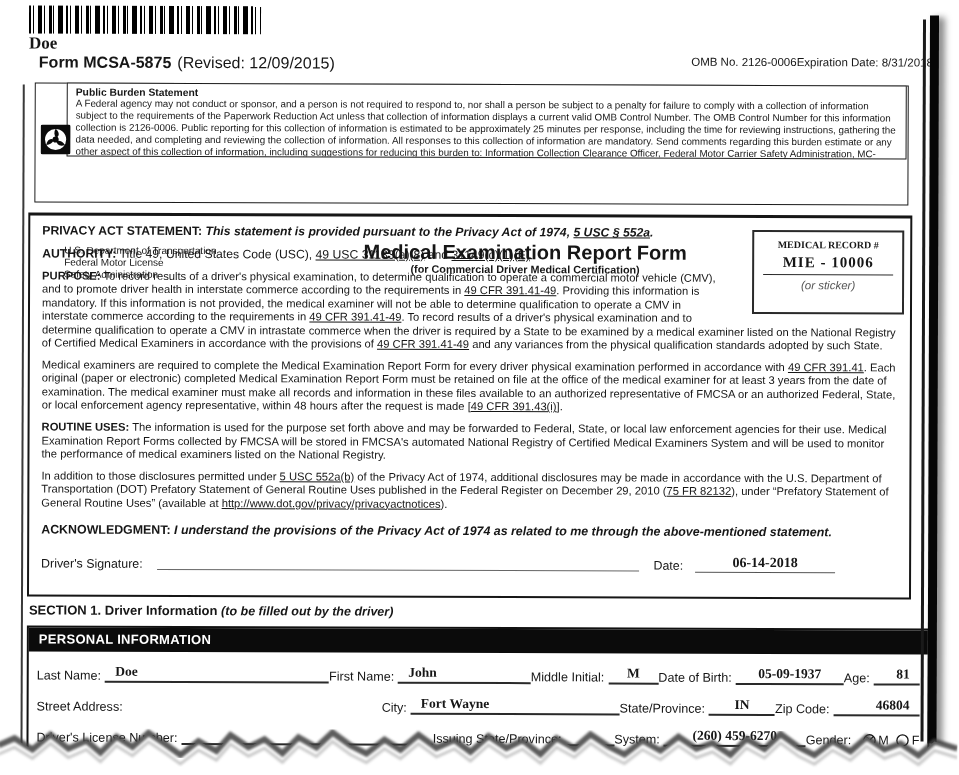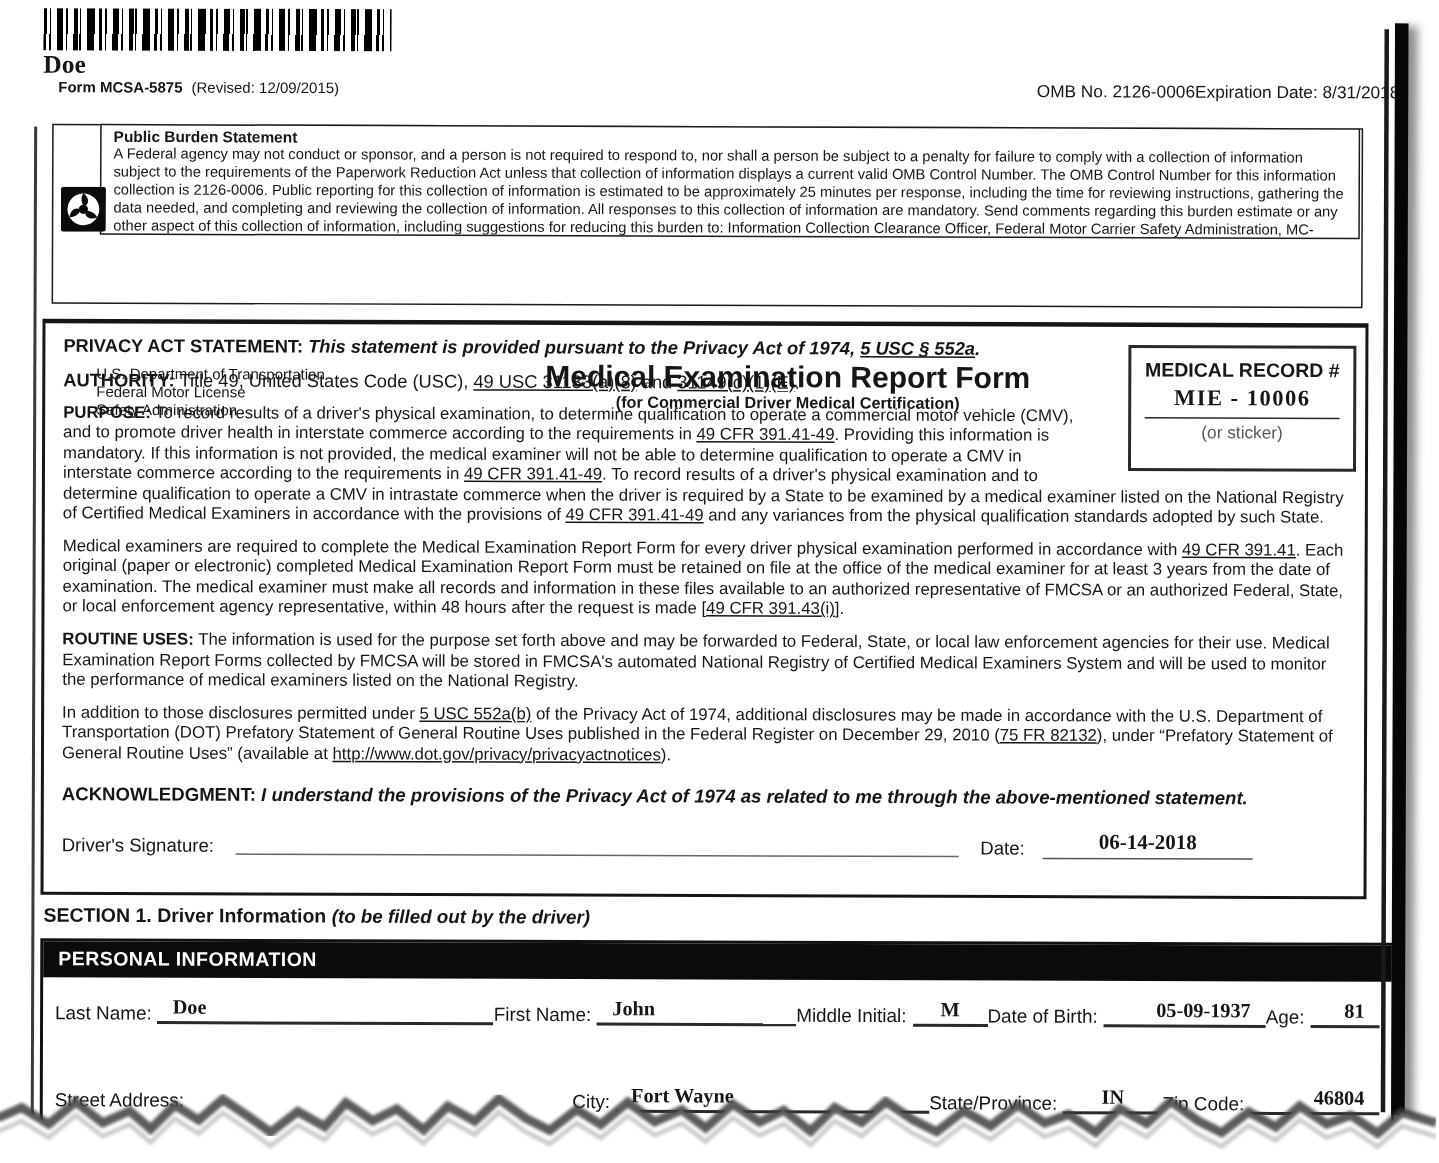--- a/index.html
+++ b/index.html
@@ -11,21 +11,21 @@
   .bi{font-weight:bold;font-style:italic;}
   .u{text-decoration:underline;}
   .hv{font-family:"Liberation Serif",serif;font-weight:bold;}
 
   
   #barcode{position:absolute;left:28px;top:7px;width:232px;height:28px;
     background:repeating-linear-gradient(90deg,#000 0 2px,#fff 2px 4px,#000 4px 5px,#fff 5px 9px,
       #000 9px 13px,#fff 13px 15px,#000 15px 16px,#fff 16px 20px,#000 20px 23px,#fff 23px 24px,
       #000 24px 25px,#fff 25px 29px,#000 29px 34px,#fff 34px 37px);}
   #patientName{position:absolute;left:28px;top:35px;font-size:17px;}
-  #formLine{position:absolute;left:38px;top:55px;font-size:10px;}
+  #formLine{position:absolute;left:38px;top:55px;font-size:16px;}
   #formLine .b{margin-right:6px;}
   #ombLine{position:absolute;left:560px;top:55px;width:372px;text-align:right;font-size:11.5px;}
   #ombLine span{}
 
   
   #headerOuter{position:absolute;left:34px;top:84px;width:874px;height:120px;
     border:1.5px solid #1b1b1b;box-sizing:border-box;}
   #burdenBox{position:absolute;left:66px;top:84px;width:840px;height:74px;
     border:1.5px solid #1b1b1b;box-sizing:border-box;background:#fff;
     padding:3px 8px;overflow:hidden;}
@@ -40,24 +40,24 @@
   
   #mainBox{position:absolute;left:28px;top:214px;width:884px;height:384px;
     border:2px solid #161616;border-top-width:3px;box-sizing:border-box;
     padding:8px 12px;overflow:hidden;}
   .para{margin:8px 0 0;font-size:11.2px;line-height:1.21;}
   .para:first-of-type{margin-top:0;}
   .sz12{font-size:12.2px;}
   #floatSpacer{float:right;width:168px;height:42px;}
   #recordBox{position:absolute;right:6px;top:12px;width:152px;height:84px;
     border:2px solid #2a2a2a;box-sizing:border-box;text-align:center;padding-top:7px;background:#fff;}
-  #recordBox .rl{font-size:13px;font-weight:bold;}
+  #recordBox .rl{font-size:10px;font-weight:bold;font-family:Liberation Serif, serif;}
   #recordBox .rv{font-size:15px;letter-spacing:1px;margin-top:4px;}
   #recordBox .rline{height:0;border-bottom:1.5px solid #2a2a2a;width:88%;margin:3px auto 4px;}
-  #recordBox .rh{font-size:11.5px;color:#555;}
+  #recordBox .rh{font-size:11.5px;font-style:italic;color:#555;}
   #ackLine{margin-top:13px;font-size:12.4px;}
   #sigRow{margin-top:15px;display:flex;align-items:flex-end;font-size:12.4px;}
   #sigRow .lbl{white-space:nowrap;}
   #sigLine{flex:1;height:15px;border-bottom:1.4px solid #666;margin:0 14px 1px 10px;}
   #dateVal{width:140px;text-align:center;border-bottom:1.5px solid #555;
     font-size:14px;margin:0 62px 0 8px;padding-bottom:1px;}
 
   
   #section1{position:absolute;left:30px;top:604px;font-size:13px;}
   #section1 .i{font-weight:bold;font-size:12.5px;text-align:center;}
@@ -68,23 +68,23 @@
   #piHeader{height:24px;background:#0b0b0b;color:#fff;font-weight:bold;font-size:13px;
     padding:4px 10px 0;box-sizing:border-box;letter-spacing:.3px;}
   .piRow{display:flex;align-items:flex-end;margin:12px 8px 0;font-size:12.6px;}
   .fld{display:flex;align-items:flex-end;min-width:0;}
   .lbl{white-space:nowrap;padding-right:4px;}
   .val{border-bottom:2px solid #2a2a2a;font-size:13.5px;white-space:nowrap;
     padding:0 10px 1px;min-height:15px;}
   .gv{flex:1;}
   .g15{flex:1.45;} .g10{flex:1.0;} .g12{flex:1.2;} .g05{flex:0.55;}
   .w34{width:30px;text-align:center;flex:none;}
-  .w86{width:88px;text-align:right;flex:none;}
+  .w86{width:88px;text-align:center;flex:none;}
   .w24{width:26px;text-align:right;flex:none;}
-  .w52{width:46px;text-align:center;flex:none;margin-top:27px;}
+  .w52{width:46px;text-align:center;flex:none;}
   .w64{width:66px;text-align:right;flex:none;}
   .w120{width:122px;text-align:center;flex:none;}
   .radio{display:inline-flex;align-items:center;margin-left:7px;}
   .radio .glab{margin-left:2px;}
 
   
   #edgeLeft{position:absolute;left:22px;top:86px;width:2px;height:664px;background:#3a3a3a;z-index:2;}
   #edgeRightThin{position:absolute;left:922px;top:18px;width:2.5px;height:722px;background:#1a1a1a;z-index:2;}
   #edgeRightThick{position:absolute;left:929px;top:14px;width:9px;height:728px;background:#060606;
     box-shadow:5px 3px 6px 1px rgba(30,30,30,.5);z-index:2;}

